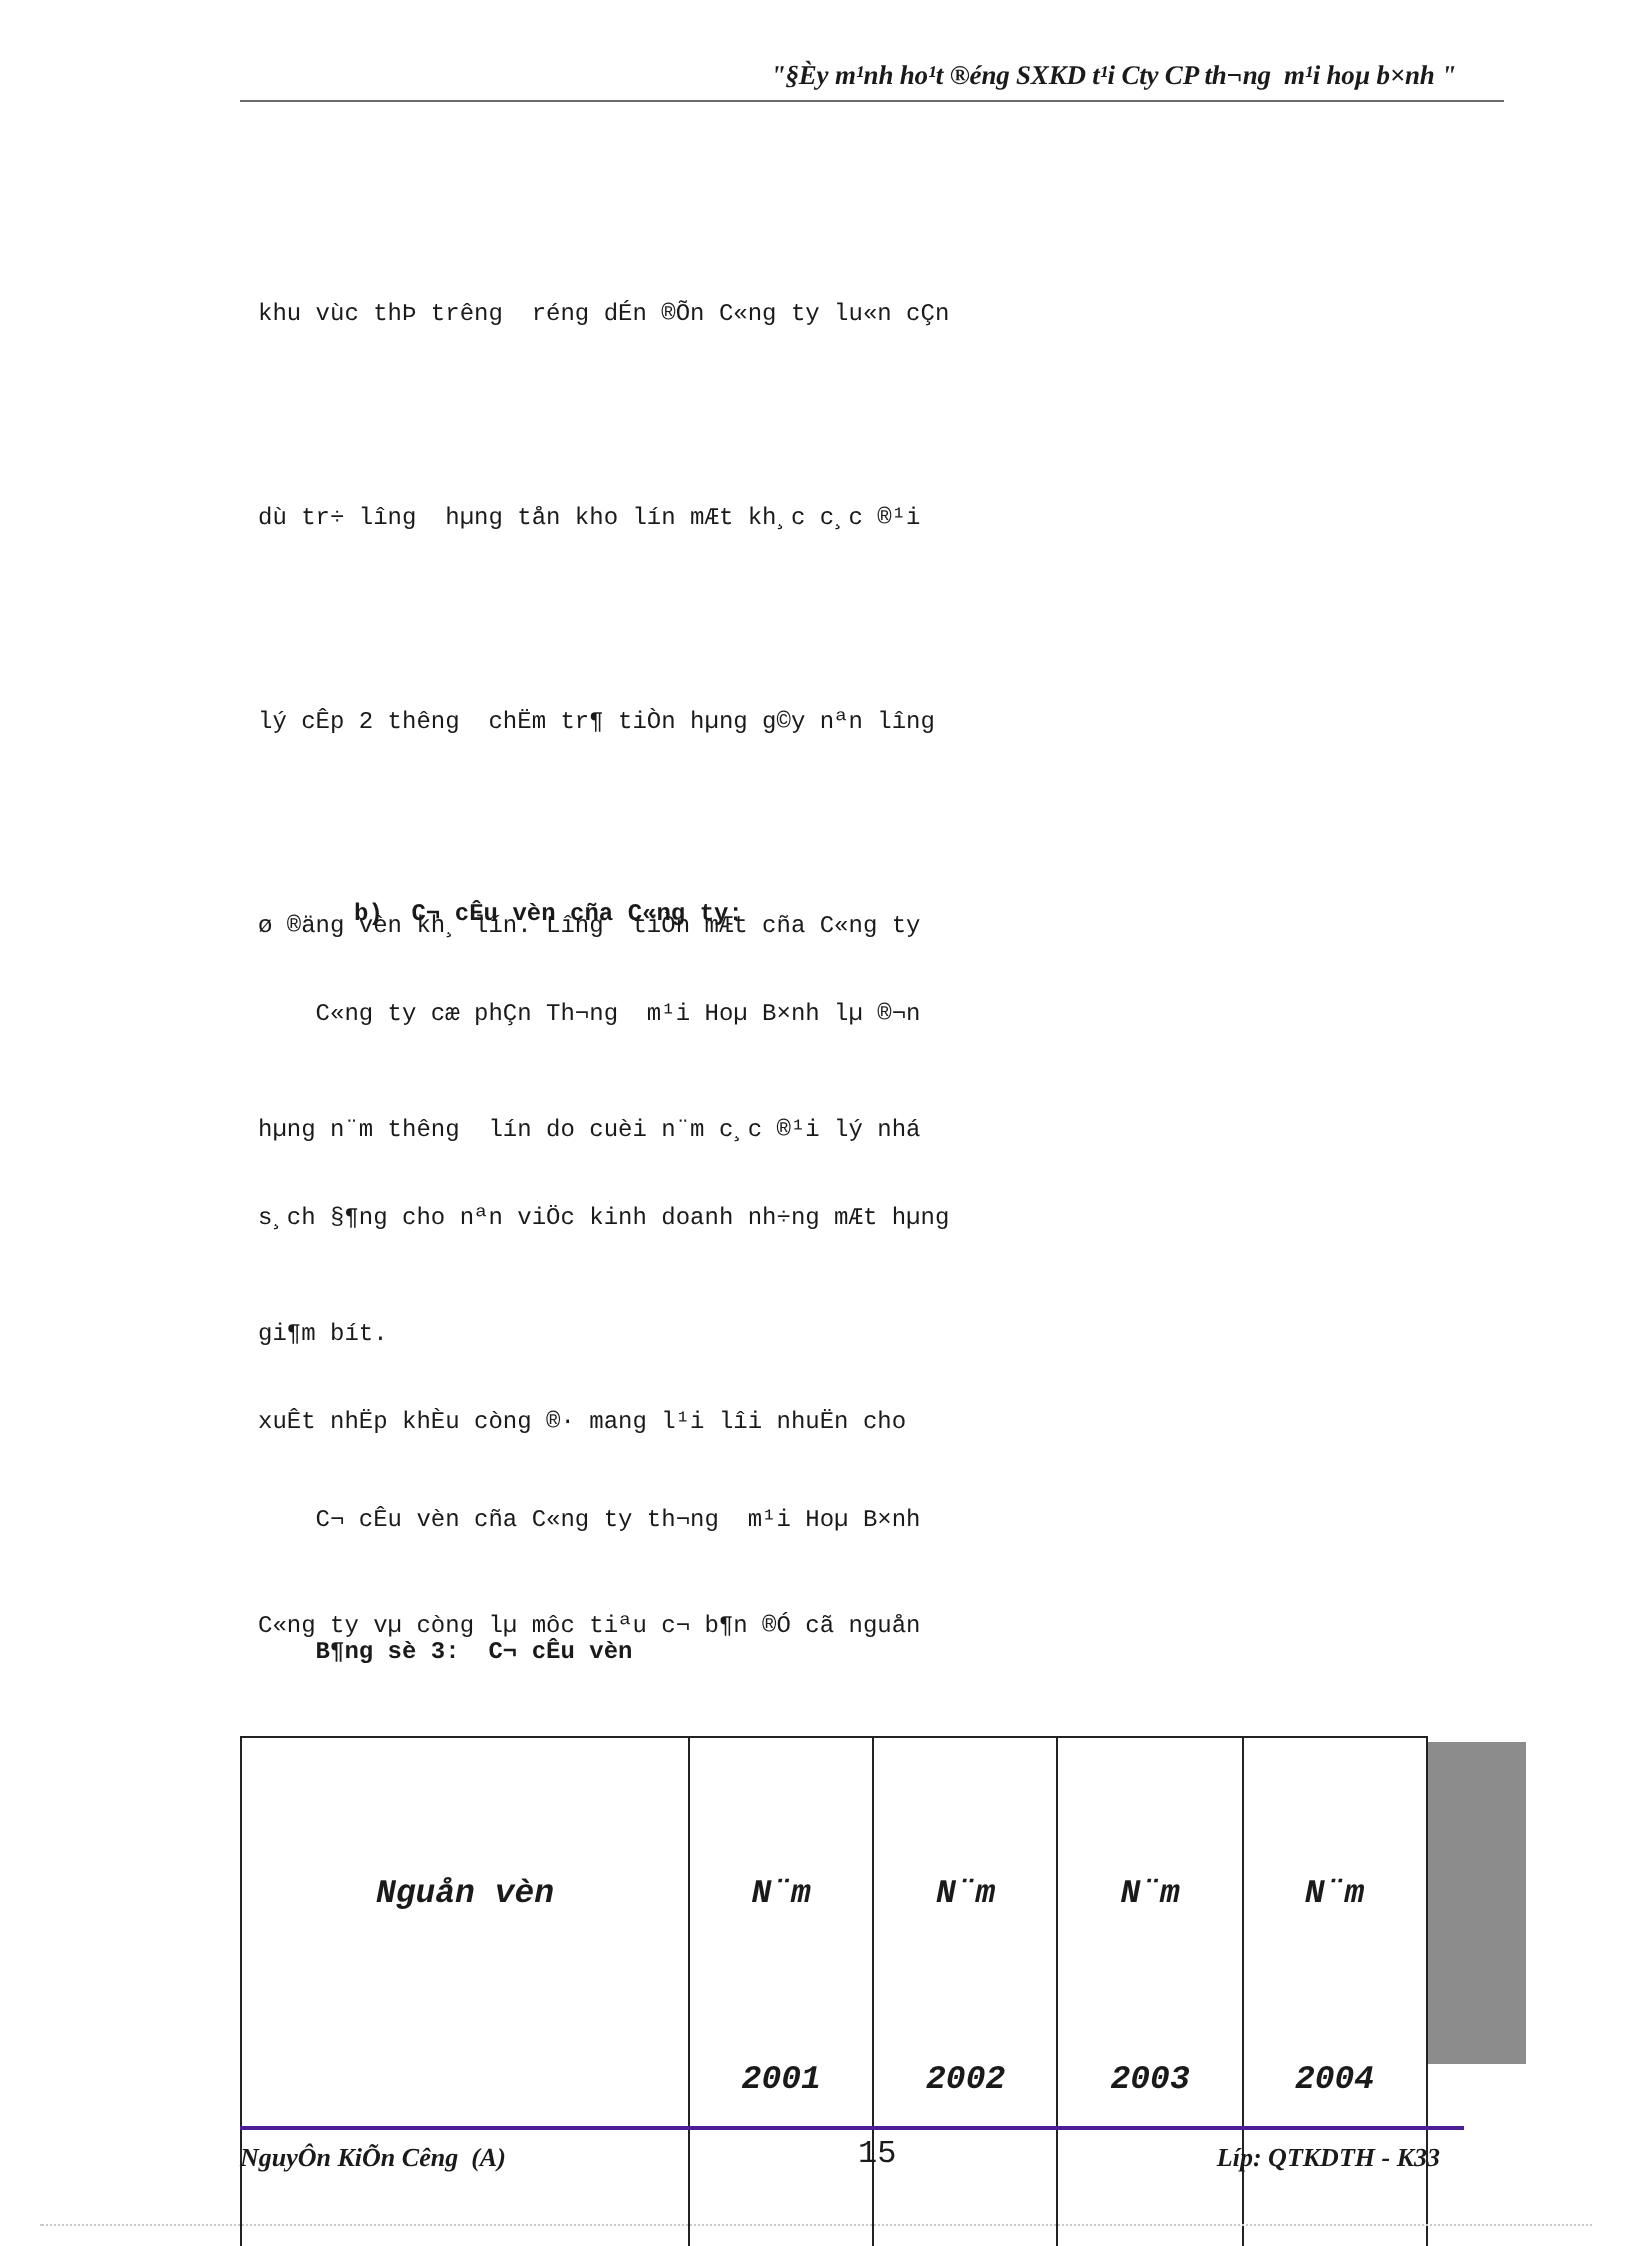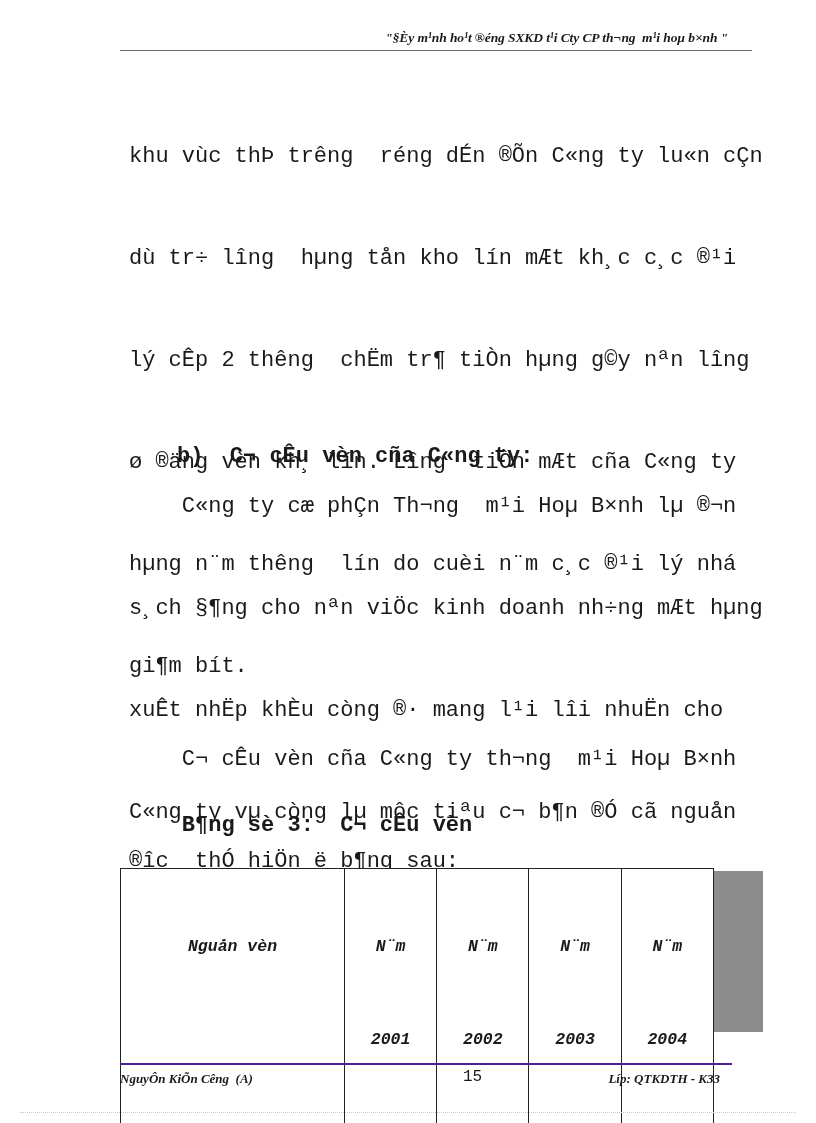--- a/index.html
+++ b/index.html
@@ -31,21 +31,21 @@
       font-weight: bold;
       font-size: 13.5px;
       letter-spacing: -0.1px;
       white-space: pre;
     }
     .body-text {
       position: absolute;
       left: 129px;
       width: 610px;
       font-family: "Liberation Mono", monospace;
-      font-size: 22px;
+      font-size: 12px;
       line-height: 34px;
       white-space: pre;
     }
     .line {
       display: block;
       height: 34px;
       white-space: pre;
     }
     .bold-italic {
       font-weight: bold;
@@ -120,21 +120,20 @@
       font-size: 13px;
       white-space: pre;
     }
     .footer .center {
       position: absolute;
       left: 309px;
       top: 3px;
       font-family: "Liberation Mono", monospace;
       font-size: 16px;
       white-space: pre;
-      margin-left: 34px;
     }
     .footer .right {
       position: absolute;
       right: 12px;
       top: 6px;
       font-family: "Liberation Serif", serif;
       font-style: italic;
       font-weight: bold;
       font-size: 13px;
       white-space: pre;
@@ -171,21 +170,20 @@
   <span class="line">    C«ng ty cæ phÇn Th­¬ng  m¹i Hoµ B×nh lµ ®¬n</span>
   <span class="line">s¸ch §¶ng cho nªn viÖc kinh doanh nh÷ng mÆt hµng</span>
   <span class="line">xuÊt nhËp khÈu còng ®· mang l¹i lîi nhuËn cho</span>
   <span class="line">C«ng ty vµ còng lµ môc tiªu c¬ b¶n ®Ó cã nguån</span>
   <span class="line">vèn ®Çu t­ cã chiÒu s©u vµ cã ®ñ søc c¹nh tranh</span>
   <span class="line">trong c¬ chÕ thÞ tr­êng  vµ l©u dµi.</span>
 </div>
 
 <div class="body-text" style="top:675px;">
   <span class="line">    C¬ cÊu vèn cña C«ng ty th­¬ng  m¹i Hoµ B×nh</span>
-  <span class="line">®­îc  thÓ hiÖn ë b¶ng sau:</span>
 </div>
 
 <div class="body-text" style="top:741px;">
   <span class="line bold-italic">    B¶ng sè 3:  C¬ cÊu vèn</span>
 </div>
 
 <div class="body-text" style="top:823px; text-align:right; width:603px;">
   <span class="line italic">§¬n vÞ tÝnh: 1.000 ®ång</span>
 </div>
 

